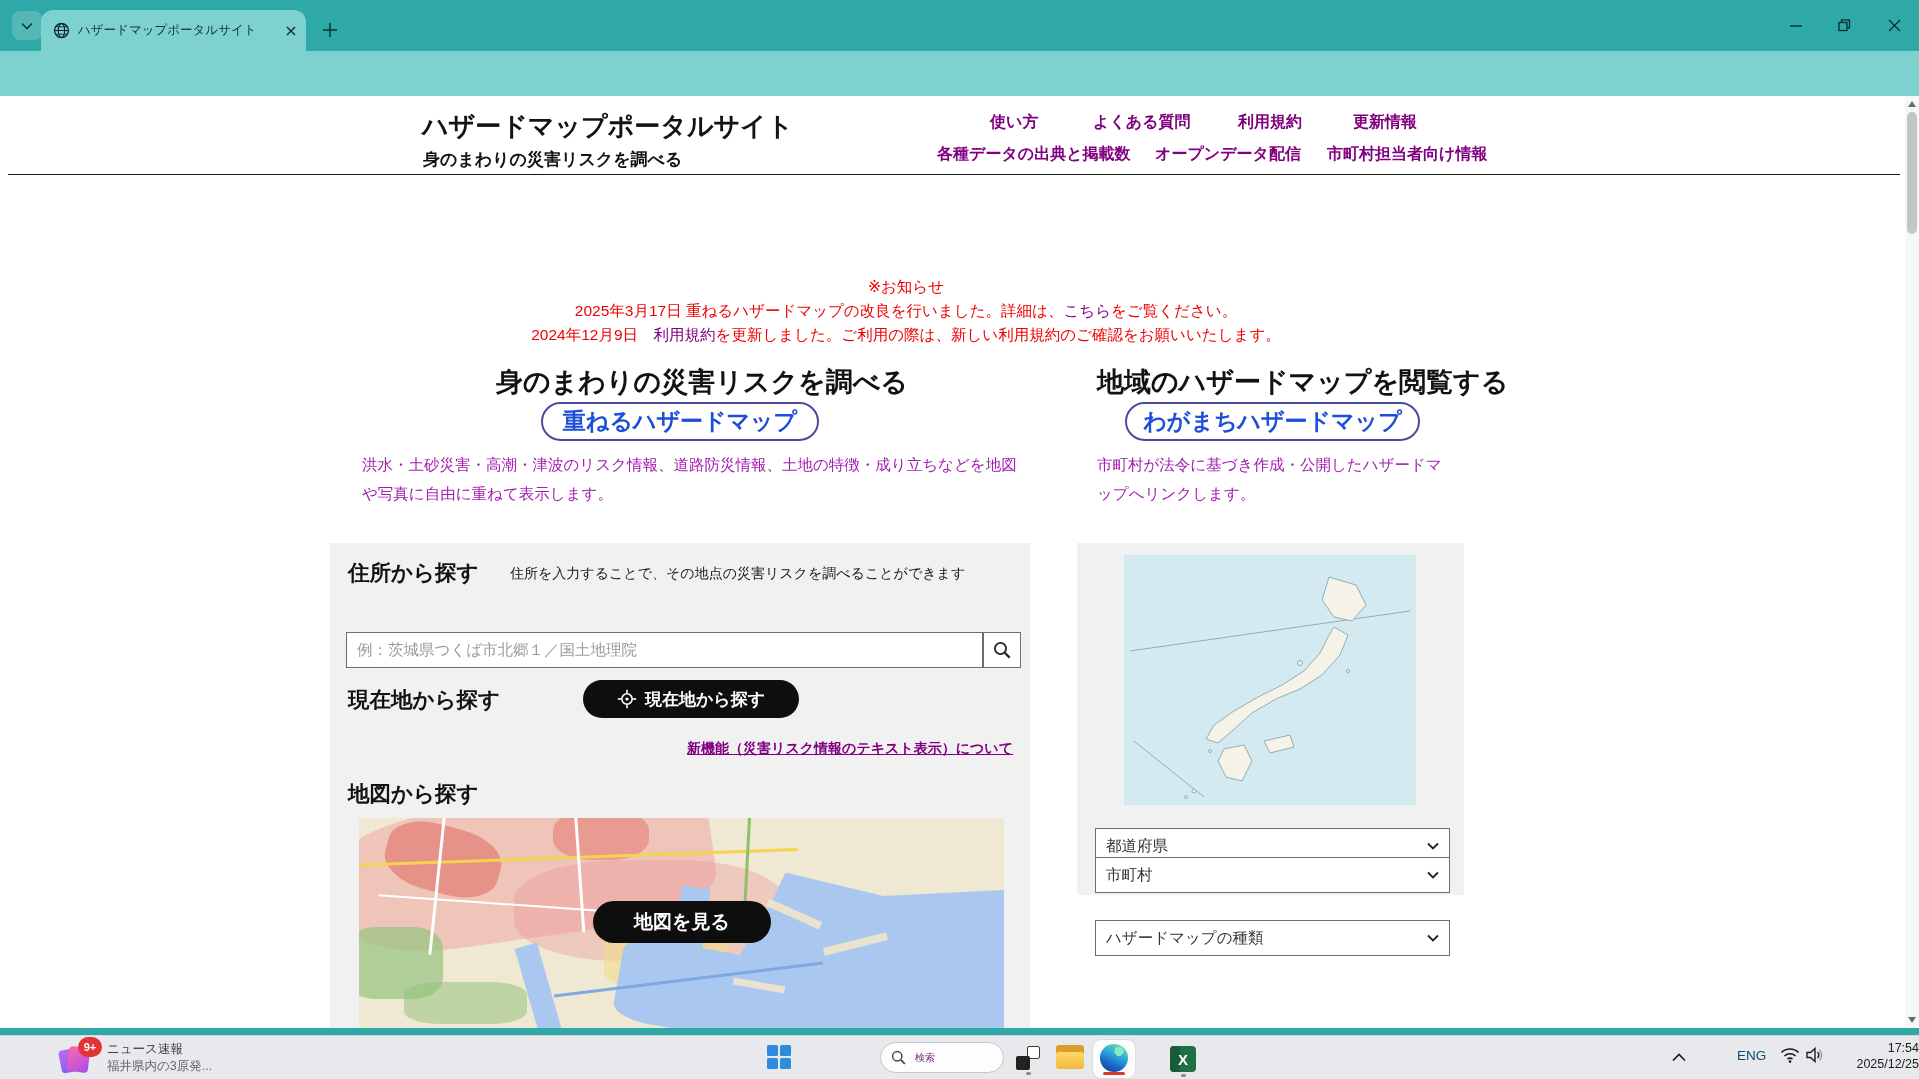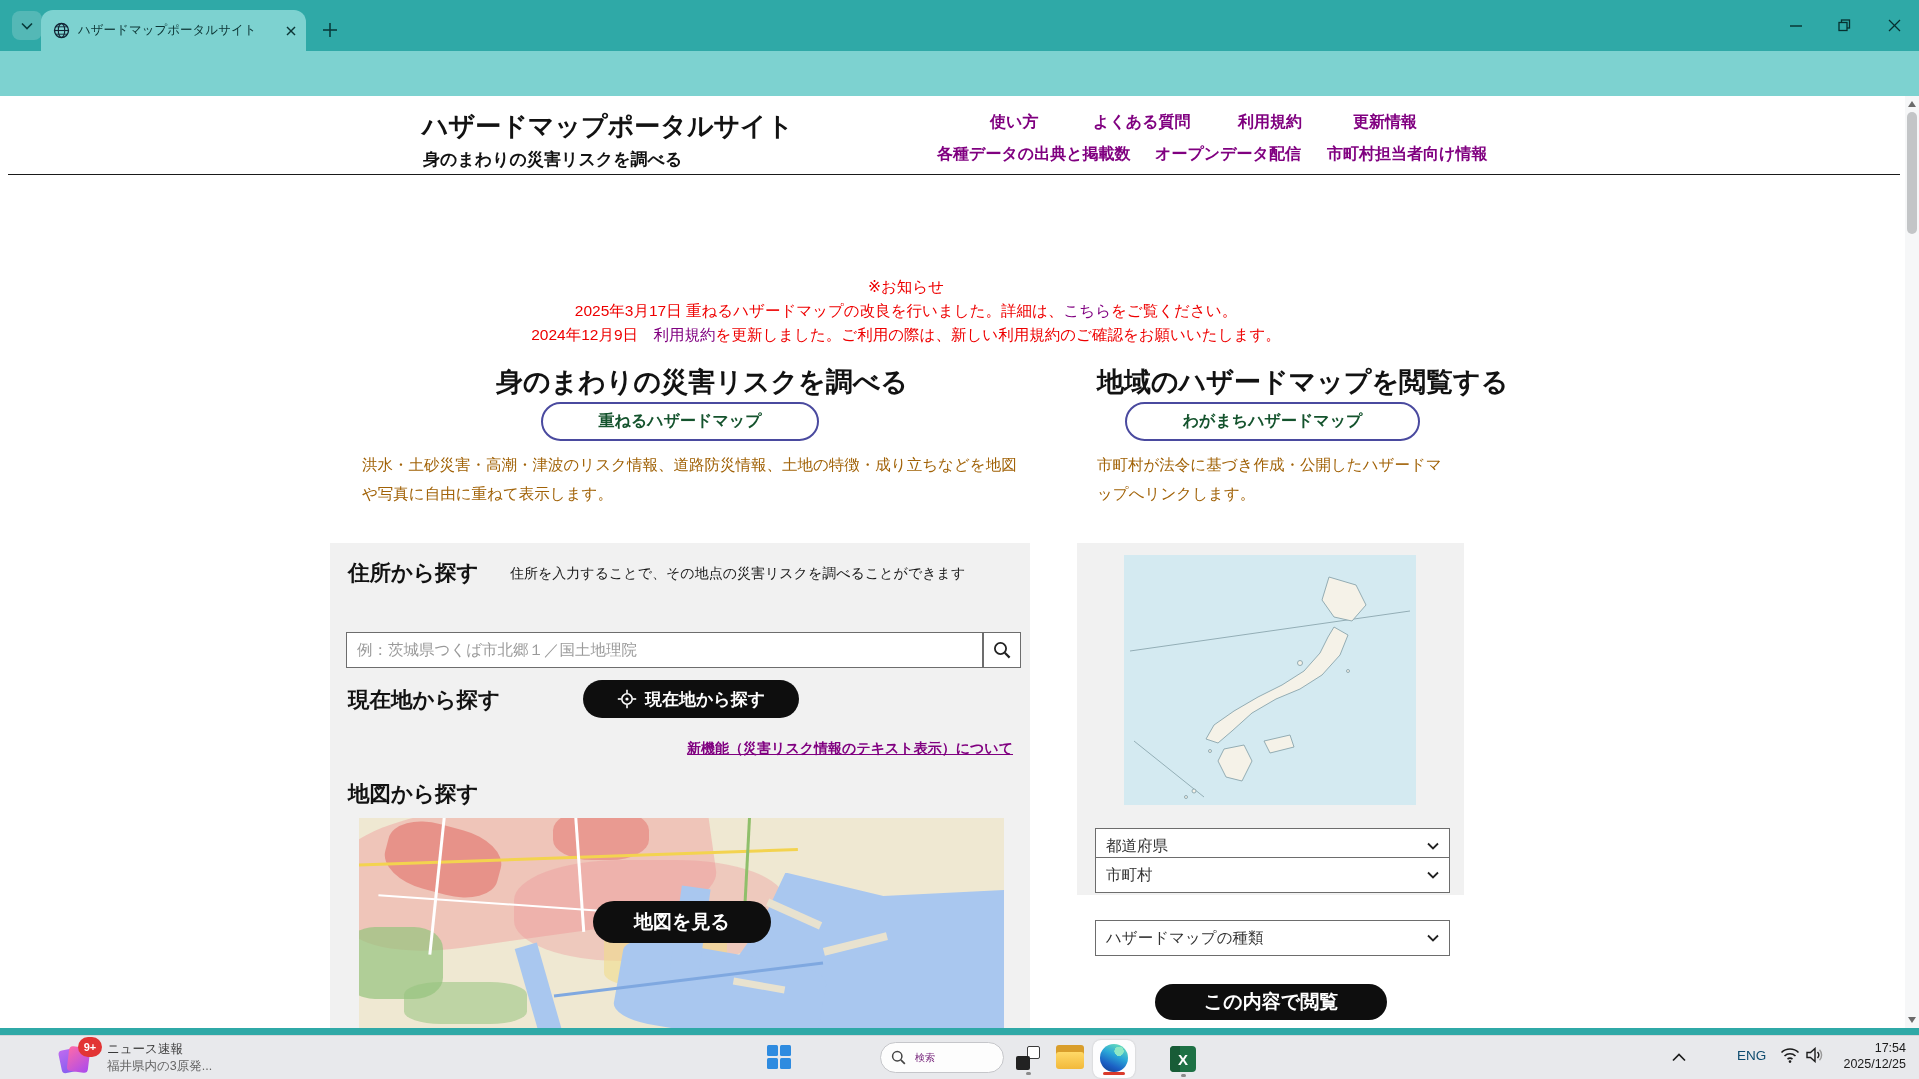--- a/index.html
+++ b/index.html
@@ -28,22 +28,22 @@
   .divider-v{width:1px;height:18px;background:rgba(0,60,60,.3);}
   
   .page{left:0;top:96px;width:1919px;height:932px;background:#fff;}
   .page-title{font-size:26px;font-weight:bold;color:#121212;}
   .page-subtitle{font-size:17px;font-weight:bold;color:#121212;}
   .nav-link{position:absolute;font-size:16px;font-weight:bold;color:#800080;text-decoration:none;white-space:nowrap;cursor:pointer;}
   .header-rule{position:absolute;left:8px;top:78px;width:1892px;height:1px;background:#1a1a1a;}
   .notice{position:absolute;left:330px;top:179px;width:1152px;text-align:center;color:#EE0000;font-size:15.5px;line-height:24px;}
   .notice a{color:#800080;text-decoration:none;cursor:pointer;}
   .intro-heading{position:absolute;font-size:27px;font-weight:bold;color:#121212;white-space:nowrap;}
-  .intro-pill{position:absolute;height:39px;border:2px solid #4A4A9F;border-radius:21px;background:#fff;display:flex;align-items:center;justify-content:center;font-size:16px;font-weight:bold;color:#14532d;white-space:nowrap;cursor:pointer;}
-  .intro-desc{position:absolute;font-size:15.5px;line-height:1.85;color:#a16207;}
+  .intro-pill{position:absolute;height:39px;border:2px solid #4A4A9F;border-radius:21px;background:#fff;display:flex;align-items:center;justify-content:center;font-size:23px;font-weight:bold;color:#1d4ed8;white-space:nowrap;cursor:pointer;}
+  .intro-desc{position:absolute;font-size:15.5px;line-height:1.85;color:#a21caf;}
   .panel{position:absolute;background:#F1F1F1;}
   .panel-heading{position:absolute;font-size:21.5px;font-weight:bold;color:#121212;white-space:nowrap;}
   .hint{position:absolute;font-size:14px;color:#1a1a1a;white-space:nowrap;}
   .addr-input{position:absolute;left:16px;top:89px;width:637px;height:36px;border:1px solid #6d6d6d;background:#fff;font-size:15.5px;padding:0 10px;color:#222;outline:none;}
   .addr-input::placeholder{color:#9a9a9a;}
   .addr-search-btn{position:absolute;left:653px;top:89px;width:38px;height:36px;border:1px solid #6d6d6d;background:#fff;display:flex;align-items:center;justify-content:center;cursor:pointer;}
   .black-pill{background:#0E0E0E;color:#fff;border-radius:20px;display:flex;align-items:center;justify-content:center;font-weight:bold;cursor:pointer;}
   .new-feature{position:absolute;right:17px;top:197px;font-size:14px;font-weight:bold;color:#800080;text-decoration:underline;white-space:nowrap;cursor:pointer;}
   .map-thumb{position:absolute;left:29px;top:275px;width:645px;height:210px;background:#EFE8D2;overflow:hidden;cursor:pointer;}
   .map-thumb div{position:absolute;}
@@ -55,21 +55,21 @@
   
   .teal-strip{left:0;top:1028px;width:1919px;height:7px;background:#2FA9A7;}
   .taskbar{left:0;top:1035px;width:1919px;height:44px;background:#E8E9EC;border-top:1px solid #D5D6DA;}
   .tb-text1{font-size:12.5px;color:#3a3a3a;white-space:nowrap;}
   .tb-text2{font-size:12.5px;color:#666;white-space:nowrap;}
   .tb-search{left:880px;top:1042px;width:124px;height:31px;border-radius:16px;background:#FDFDFD;border:1px solid #c5c6ca;display:flex;align-items:center;padding:0 10px;cursor:pointer;}
   .start-grid{display:grid;grid-template-columns:11px 11px;grid-template-rows:11px 11px;gap:2px;}
   .start-grid i{background:#2E8BE0;border-radius:1.5px;display:block;}
   .app-dot{position:absolute;width:5px;height:3px;border-radius:2px;background:#8a8a8a;}
   .tray-label{font-size:13.5px;color:#0c4a6e;white-space:nowrap;}
-  .clock{position:absolute;right:13px;top:1040px;text-align:right;font-size:12.5px;color:#1b1b1b;line-height:16px;}
+  .clock{position:absolute;right:0;top:1040px;text-align:right;font-size:12.5px;color:#1b1b1b;line-height:16px;}
 </style>
 </head>
 <body>
 
 <div class="screen">
 
   <div class="abs titlebar">
     <div class="abs tab-chevron-btn">
       <svg width="12" height="8">
           <polyline points="1,1.5 6,6.5 11,1.5" fill="none" stroke="#083B3B" stroke-width="1.6"></polyline>
@@ -288,23 +288,20 @@
         <svg width="12" height="8">
             <polyline points="1,1.5 6,6.5 11,1.5" fill="none" stroke="#222" stroke-width="1.8"></polyline>
           </svg>
       </div>
       <div class="select-box" style="top:377px;">
         <span>ハザードマップの種類</span>
         <svg width="12" height="8">
             <polyline points="1,1.5 6,6.5 11,1.5" fill="none" stroke="#222" stroke-width="1.8"></polyline>
           </svg>
       </div>
-      <div class="black-pill" style="position:absolute;left:78px;top:441px;width:232px;height:36px;font-size:19px;border-radius:18px;">
-        <span>この内容で閲覧</span>
-      </div>
     </div>
   </div>
 
   <div class="abs scrollbar">
     <svg width="14" height="10" style="position:absolute;left:0;top:3px;">
         <polygon points="7,2 11,8 3,8" fill="#6b6b6b"></polygon>
       </svg>
     <div class="sb-thumb"></div>
     <svg width="14" height="10" style="position:absolute;left:0;top:919px;">
         <polygon points="3,2 11,2 7,8" fill="#6b6b6b"></polygon>

